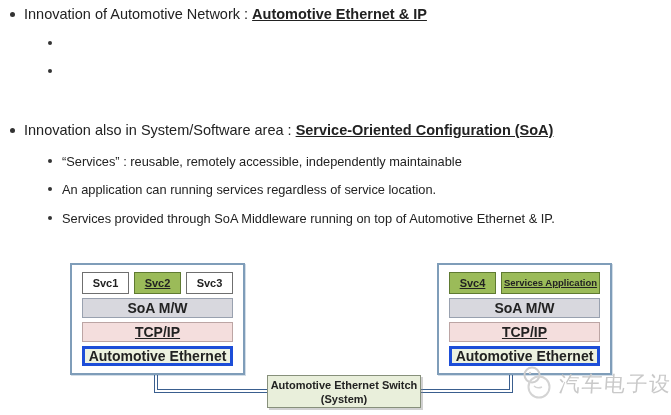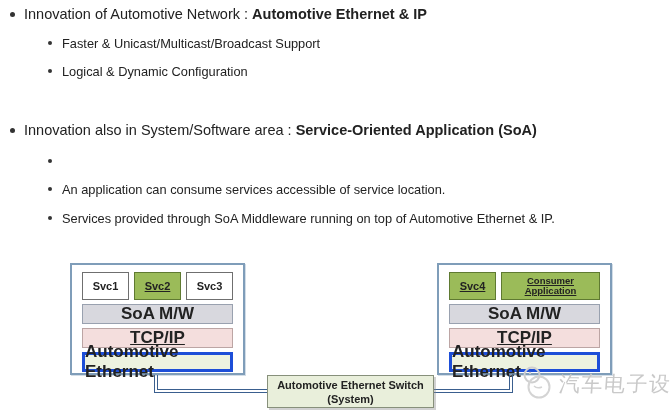--- a/index.html
+++ b/index.html
@@ -9,67 +9,67 @@
     font-family: "Liberation Sans", sans-serif;
     color: #222222;
     position: relative;
     overflow: hidden;
   }
 
   
   .line { position: absolute; white-space: nowrap; }
   .line.main { font-size: 14.5px; line-height: 19px; }
   .line.sub  { font-size: 12.8px; line-height: 17px; }
-  .line .bold { font-weight: bold; }
+  .line .bold { font-weight: bold; text-decoration: underline; }
   .dot {
     position: absolute; border-radius: 50%; background: #333;
   }
   .dot.m { width: 5px; height: 5px; top: 7px; }
   .dot.s { width: 4px; height: 4px; top: 6px; }
 
   
   .stack {
     position: absolute;
     width: 175px; height: 112px;
     background: #ffffff;
     border: 2px solid var(--stack-border-blue, #7f9db9);
     box-sizing: border-box;
     padding: 7px 10px 0 10px;
     box-shadow: 1px 1px 0 rgba(127,157,185,0.35);
   }
-  .svc-row { display: flex; gap: 5px; height: 28px; margin-bottom: 4px; }
+  .svc-row { display: flex; gap: 5px; height: 22px; margin-bottom: 4px; }
   .svc {
     border: 1px solid #6f6f6f;
     background: #ffffff;
     display: flex; align-items: center; justify-content: center;
     font-size: 11px; font-weight: bold;
     box-sizing: border-box; flex: 1;
     text-align: center;
   }
   .svc.green {
     background: var(--service-green, #9bbb59);
     border-color: #5f7a31;
     text-decoration: underline;
   }
   .svc.small-text { font-size: 9.5px; line-height: 10.5px; font-weight: bold; }
   .svc.fixed { flex: 0 0 47px; }
   .layer {
     height: 20px; margin-bottom: 4px;
     display: flex; align-items: center; justify-content: center;
-    font-size: 17px; font-weight: bold;
+    font-size: 14px; font-weight: bold;
     box-sizing: border-box;
   }
   .layer.soa { background: var(--soa-gray, #d8d8de); border: 1px solid #99a1af; }
   .layer.tcp { background: var(--tcp-pink, #f4dedd); border: 1px solid #bca5a4; text-decoration: underline; }
   .layer.eth { background: var(--ethernet-green, #edf2e0); border: 3px solid #1d4ed8; }
 
   
   .switch-box {
     position: absolute;
-    left: 267px; top: 375px; width: 167px; height: 33px;
+    left: 267px; top: 375px; width: 154px; height: 33px;
     background: var(--switch-fill, #e9efdb);
     border: 1.5px solid #87907b;
     box-sizing: border-box;
     box-shadow: 2px 2px 0 rgba(140,140,140,0.4);
     text-align: center;
     font-size: 11px; font-weight: 600; line-height: 14px;
     padding-top: 2px;
   }
 
   
@@ -99,58 +99,57 @@
 </style>
 </head>
 <body>
 
 <div class="line main" style="top:5px; left:24px;">
   <span class="dot m" style="left:-14px;"></span>
   <span>Innovation of Automotive Network : </span><span class="bold">Automotive Ethernet &amp; IP</span>
 </div>
 <div class="line sub" style="top:35px; left:62px;">
   <span class="dot s" style="left:-14px;"></span>
-  <span>Faster &amp; Unicast/Multicast/Broadcast Support</span>
 </div>
 <div class="line sub" style="top:63px; left:62px;">
   <span class="dot s" style="left:-14px;"></span>
-  <span>Logical &amp; Dynamic Configuration</span>
 </div>
 
 <div class="line main" style="top:121px; left:24px;">
   <span class="dot m" style="left:-14px;"></span>
-  <span>Innovation also in System/Software area : </span><span class="bold">Service-Oriented Application (SoA)</span>
+  <span>Innovation also in System/Software area : </span><span class="bold">Service-Oriented Configuration (SoA)</span>
 </div>
 <div class="line sub" style="top:153px; left:62px;">
   <span class="dot s" style="left:-14px;"></span>
+  <span>“Services” : reusable, remotely accessible, independently maintainable</span>
 </div>
 <div class="line sub" style="top:181px; left:62px;">
   <span class="dot s" style="left:-14px;"></span>
-  <span>An application can consume services accessible of service location.</span>
+  <span>An application can running services regardless of service location.</span>
 </div>
 <div class="line sub" style="top:210px; left:62px;">
   <span class="dot s" style="left:-14px;"></span>
   <span>Services provided through SoA Middleware running on top of Automotive Ethernet &amp; IP.</span>
 </div>
 
 <div class="stack" style="left:70px; top:263px;">
   <div class="svc-row">
     <div class="svc">Svc1</div>
     <div class="svc green">Svc2</div>
     <div class="svc">Svc3</div>
   </div>
   <div class="layer soa">SoA M/W</div>
   <div class="layer tcp">TCP/IP</div>
   <div class="layer eth">Automotive Ethernet</div>
 </div>
 
 <div class="stack" style="left:437px; top:263px;">
   <div class="svc-row">
     <div class="svc green fixed">Svc4</div>
-    <div class="svc green small-text">Consumer Application</div>
+    <div class="svc green small-text">Services Application</div>
   </div>
   <div class="layer soa">SoA M/W</div>
   <div class="layer tcp">TCP/IP</div>
   <div class="layer eth">Automotive Ethernet</div>
 </div>
 
 <div class="conn conn-left"></div>
 <div class="conn conn-right"></div>
 
 <div class="switch-box">

